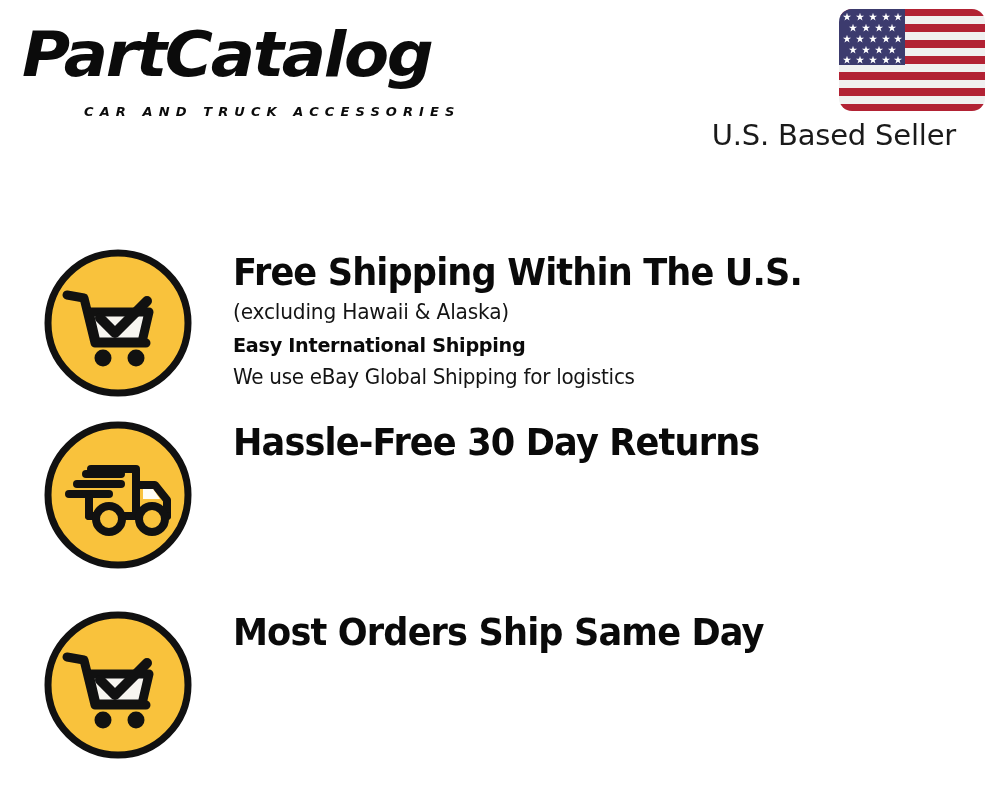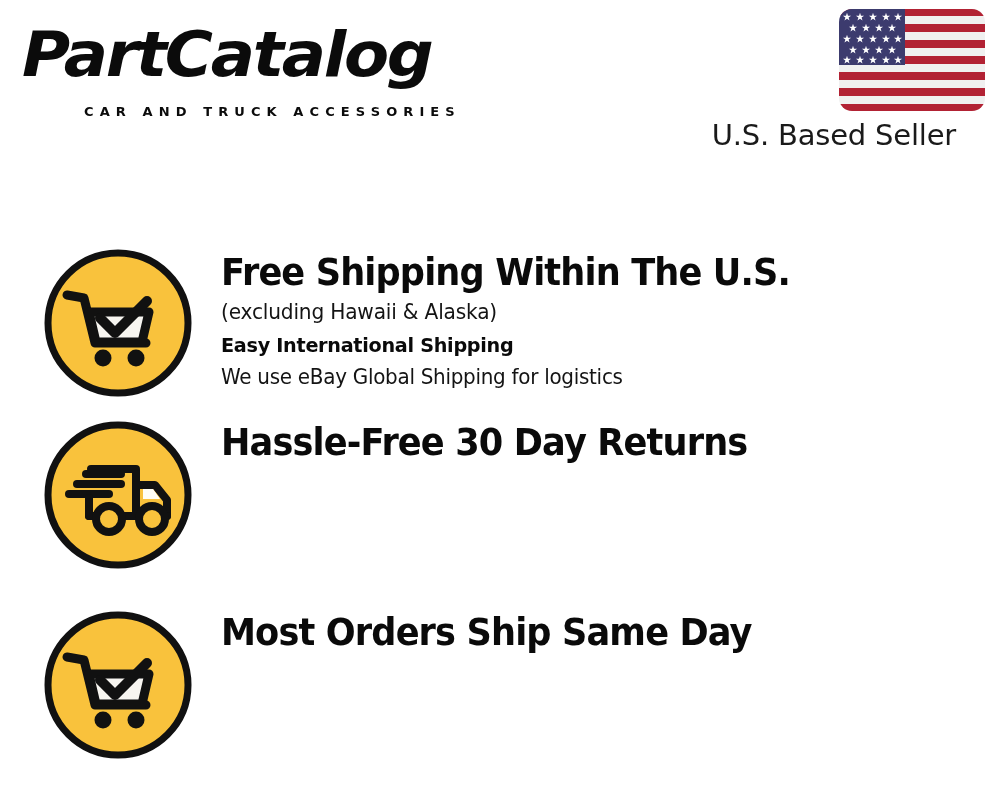--- a/index.html
+++ b/index.html
@@ -48,20 +48,21 @@
     transform-origin: left top;
     white-space: nowrap;
   }
   .brand-tagline {
     position: absolute;
     left: 62px;
     top: 86px;
     font-family: "DejaVu Sans", sans-serif;
     font-size: 13px;
     font-weight: 700;
+    font-style: italic;
     letter-spacing: 6.1px;
     color: #0b0b0b;
     white-space: nowrap;
   }
 
   .flag-wrap {
     position: absolute;
     left: 838px;
     top: 8px;
     width: 148px;
@@ -104,21 +105,21 @@
   .feature-icon {
     flex: 0 0 auto;
     width: 150px;
     height: 150px;
     margin-left: 43px;
   }
   .feature-icon svg { display: block; width: 150px; height: 150px; }
 
   .feature-text {
     flex: 1 1 auto;
-    margin-left: 28px;
+    margin-left: 40px;
     padding-top: 0;
   }
   .row-1 .feature-text { padding-top: 2px; }
 
   .feature-title {
     font-family: "DejaVu Sans", sans-serif;
     font-size: 37px;
     font-weight: 700;
     letter-spacing: -0.9px;
     line-height: 46px;

